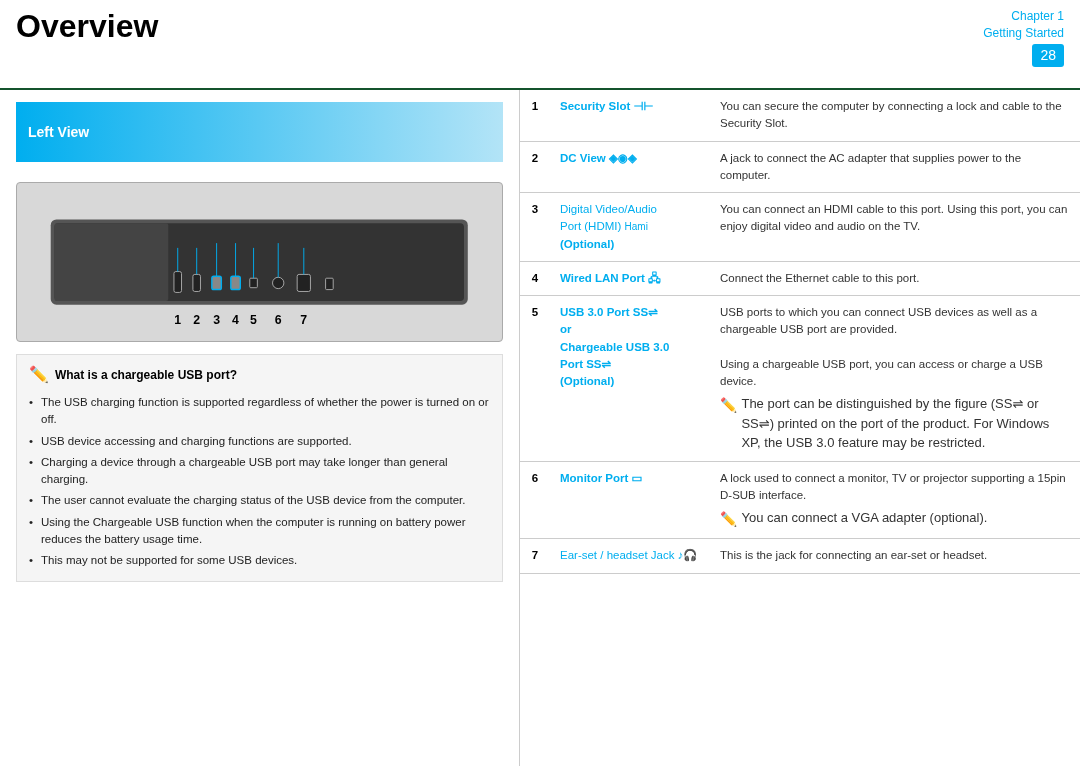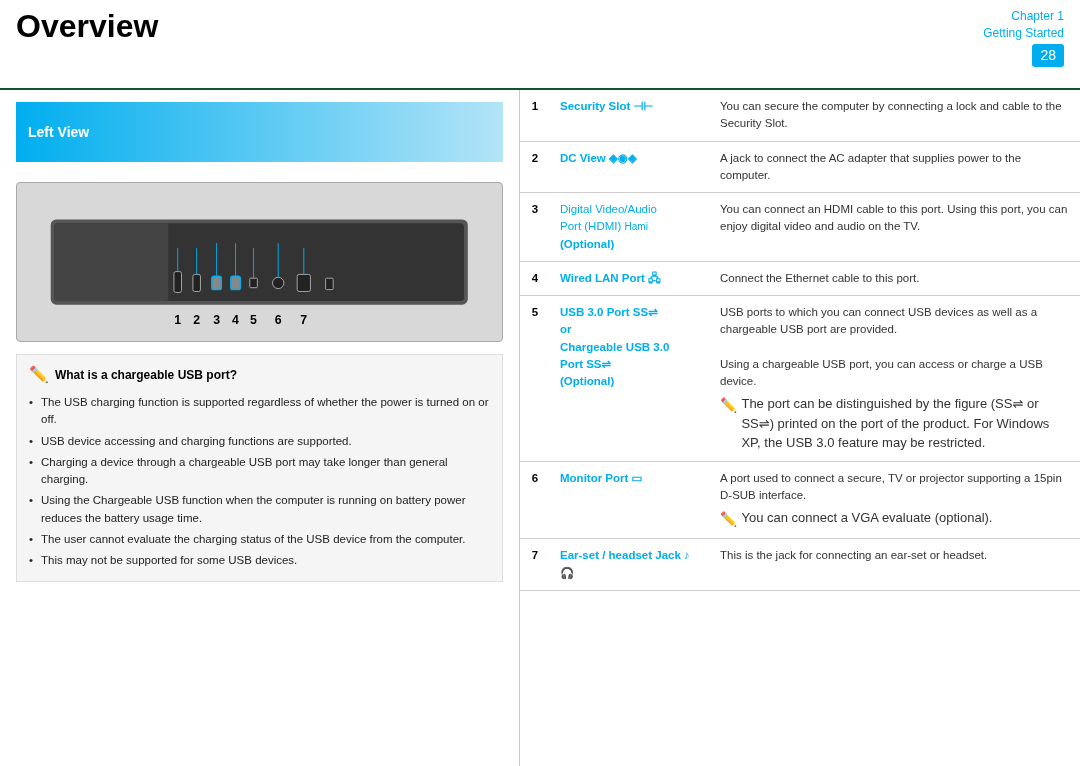--- a/index.html
+++ b/index.html
@@ -250,22 +250,22 @@
 
     <div class="tip-box">
       <div class="tip-title">
         <span class="tip-icon">✏️</span>
         <span>What is a chargeable USB port?</span>
       </div>
       <ul class="tip-list">
         <li>The USB charging function is supported regardless of whether the power is turned on or off.</li>
         <li>USB device accessing and charging functions are supported.</li>
         <li>Charging a device through a chargeable USB port may take longer than general charging.</li>
+        <li>The user cannot evaluate the charging status of the USB device from the computer.</li>
         <li>Using the Chargeable USB function when the computer is running on battery power reduces the battery usage time.</li>
-        <li>The user cannot evaluate the charging status of the USB device from the computer.</li>
         <li>This may not be supported for some USB devices.</li>
       </ul>
     </div>
   </div>
 
   <div class="right-panel">
     <table class="feature-table">
       <tbody>
 
         <tr>
@@ -320,32 +320,32 @@
           </td>
         </tr>
 
         <tr>
           <td class="col-num">6</td>
           <td class="col-name">
             <span style="color:#00aeef; font-weight:bold;">Monitor Port</span>
             <span style="color:#00aeef;"> ▭</span>
           </td>
           <td class="col-desc">
-            <span>A port used to connect a secure, TV or projector supporting a 15pin D-SUB interface.</span>
+            <span>A lock used to connect a monitor, TV or projector supporting a 15pin D-SUB interface.</span>
             <div class="note-box">
               <span class="note-icon">✏️</span>
-              <span class="note-text">You can connect a VGA evaluate (optional).</span>
+              <span class="note-text">You can connect a VGA adapter (optional).</span>
             </div>
           </td>
         </tr>
 
         <tr>
           <td class="col-num">7</td>
           <td class="col-name">
-            <span style="color:#00aeef; font-weight:bold;">Ear-set / headset Jack</span>
+            <span style="color:#00aeef; font-weight:normal;">Ear-set / headset Jack</span>
             <span style="color:#00aeef;"> ♪🎧</span>
           </td>
           <td class="col-desc">This is the jack for connecting an ear-set or headset.</td>
         </tr>
 
       </tbody>
     </table>
   </div>
 
 </div>

